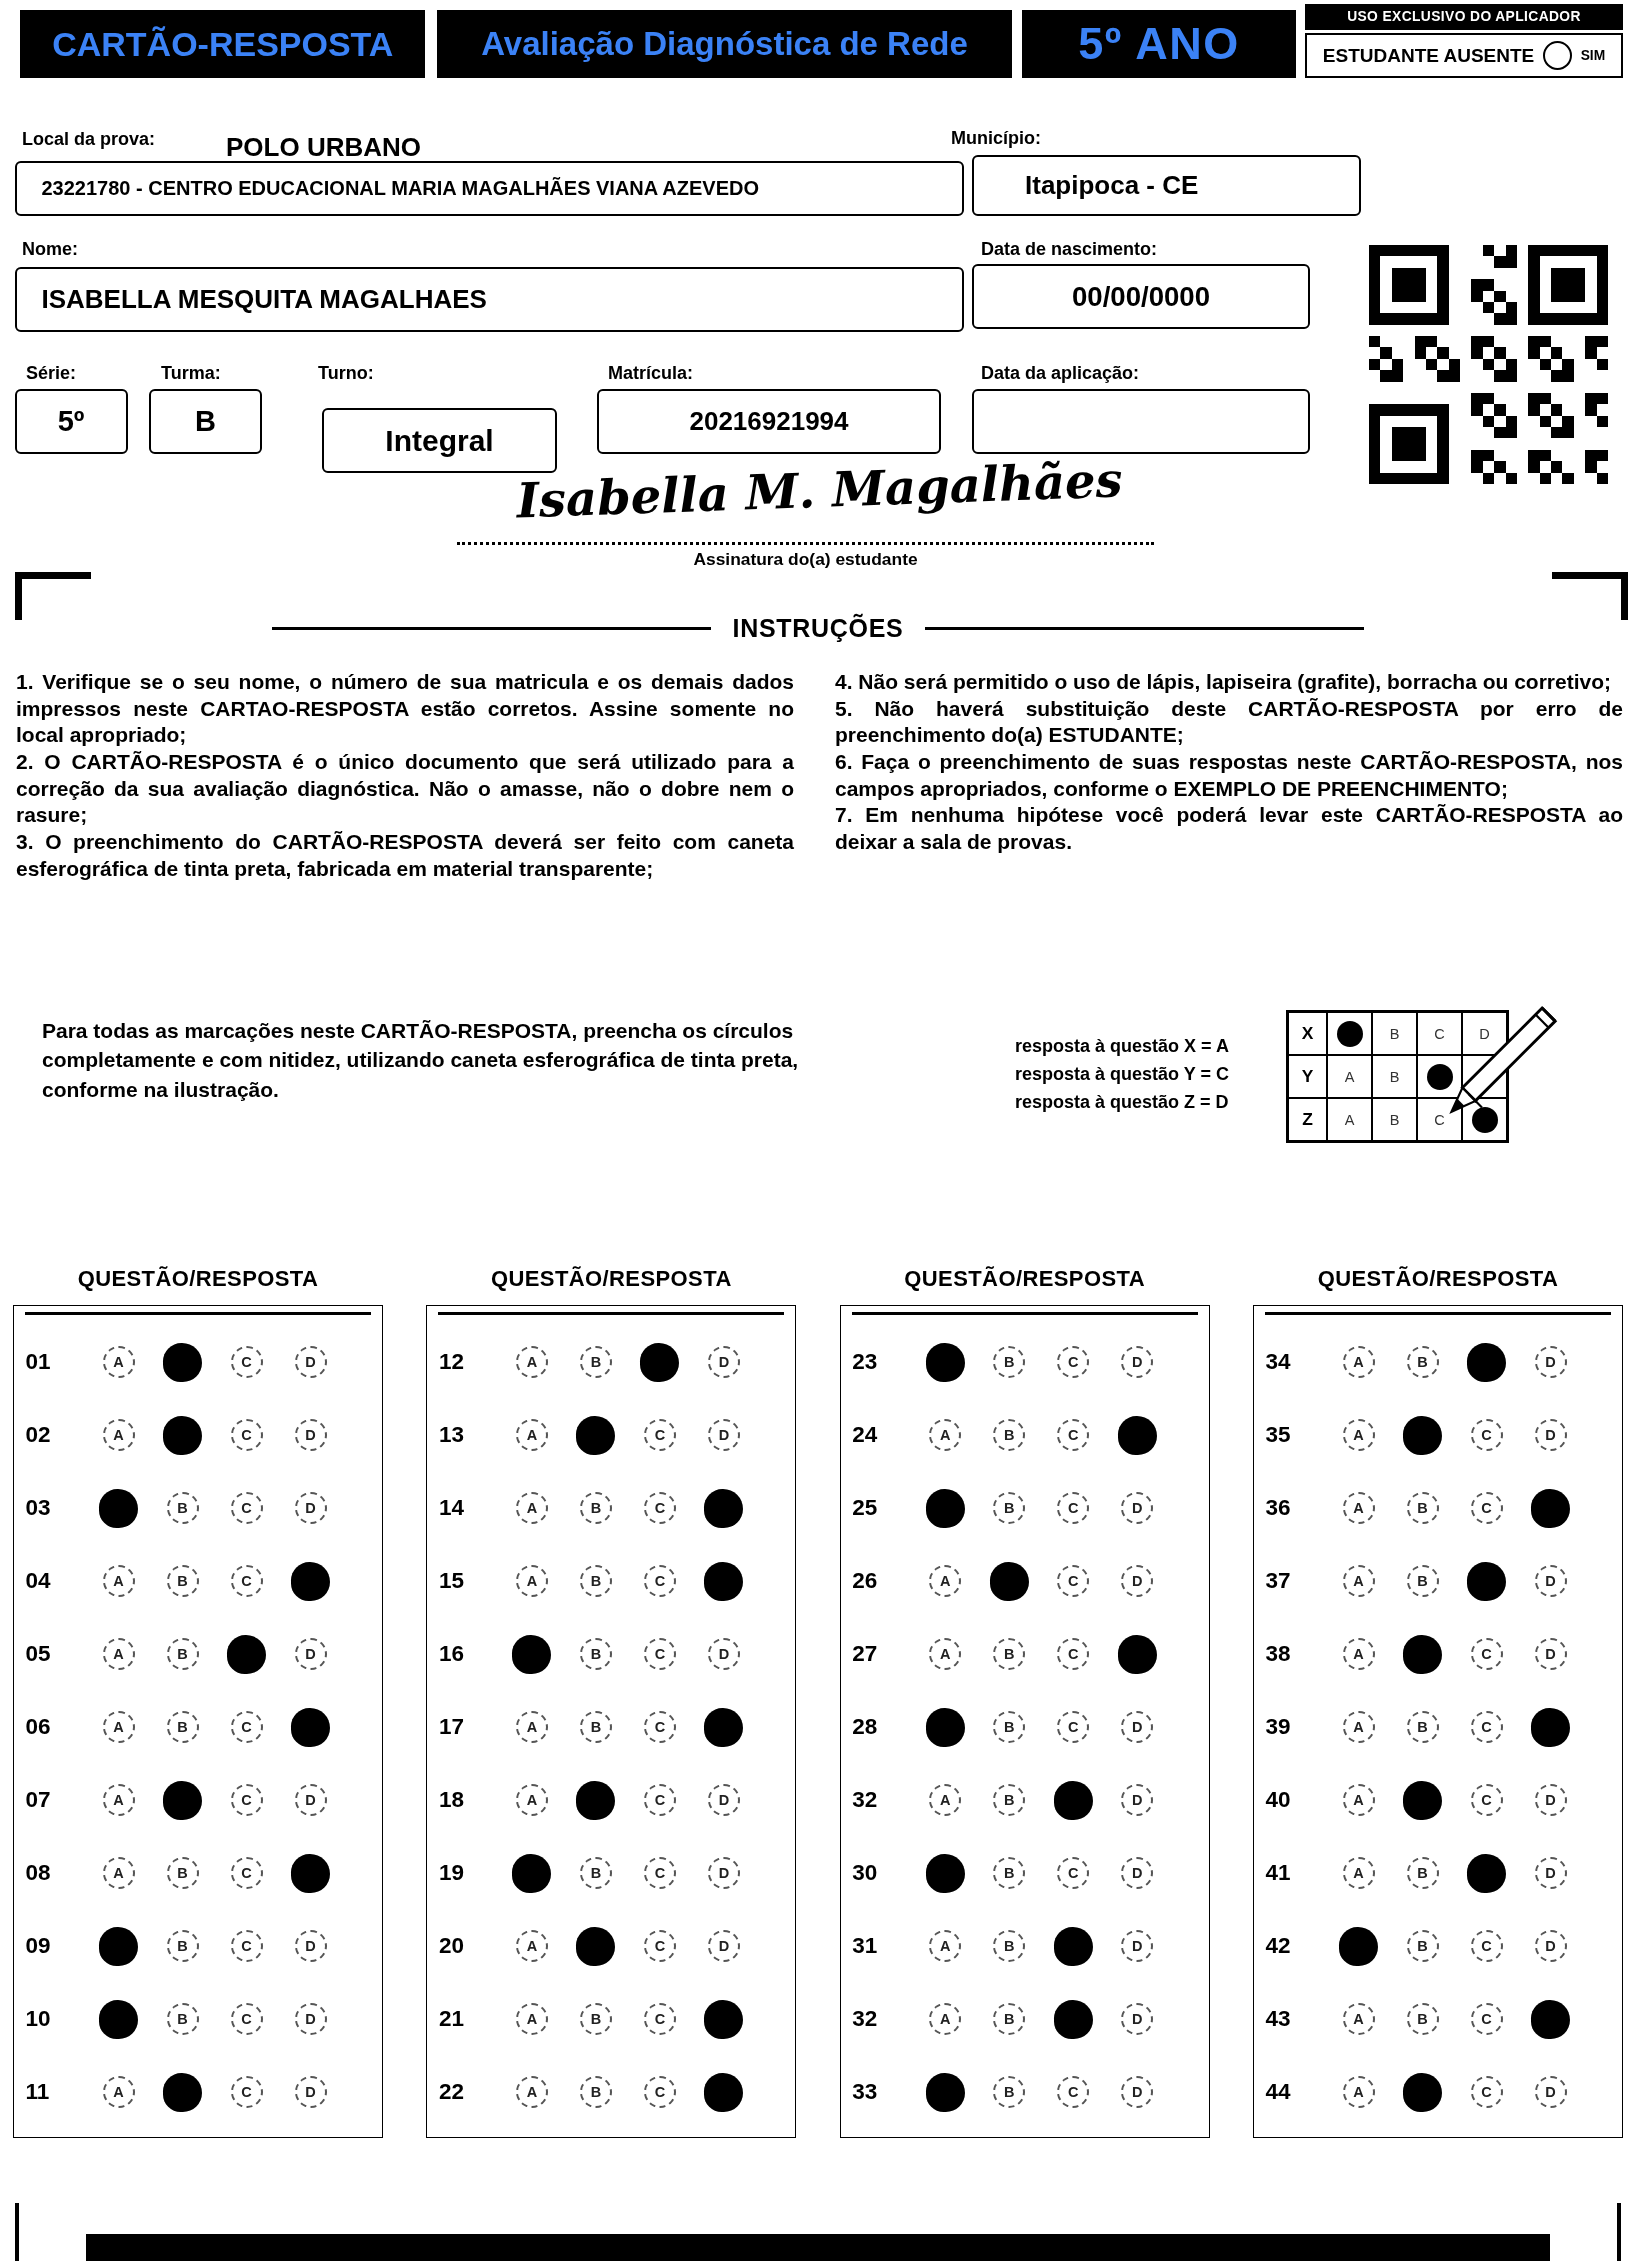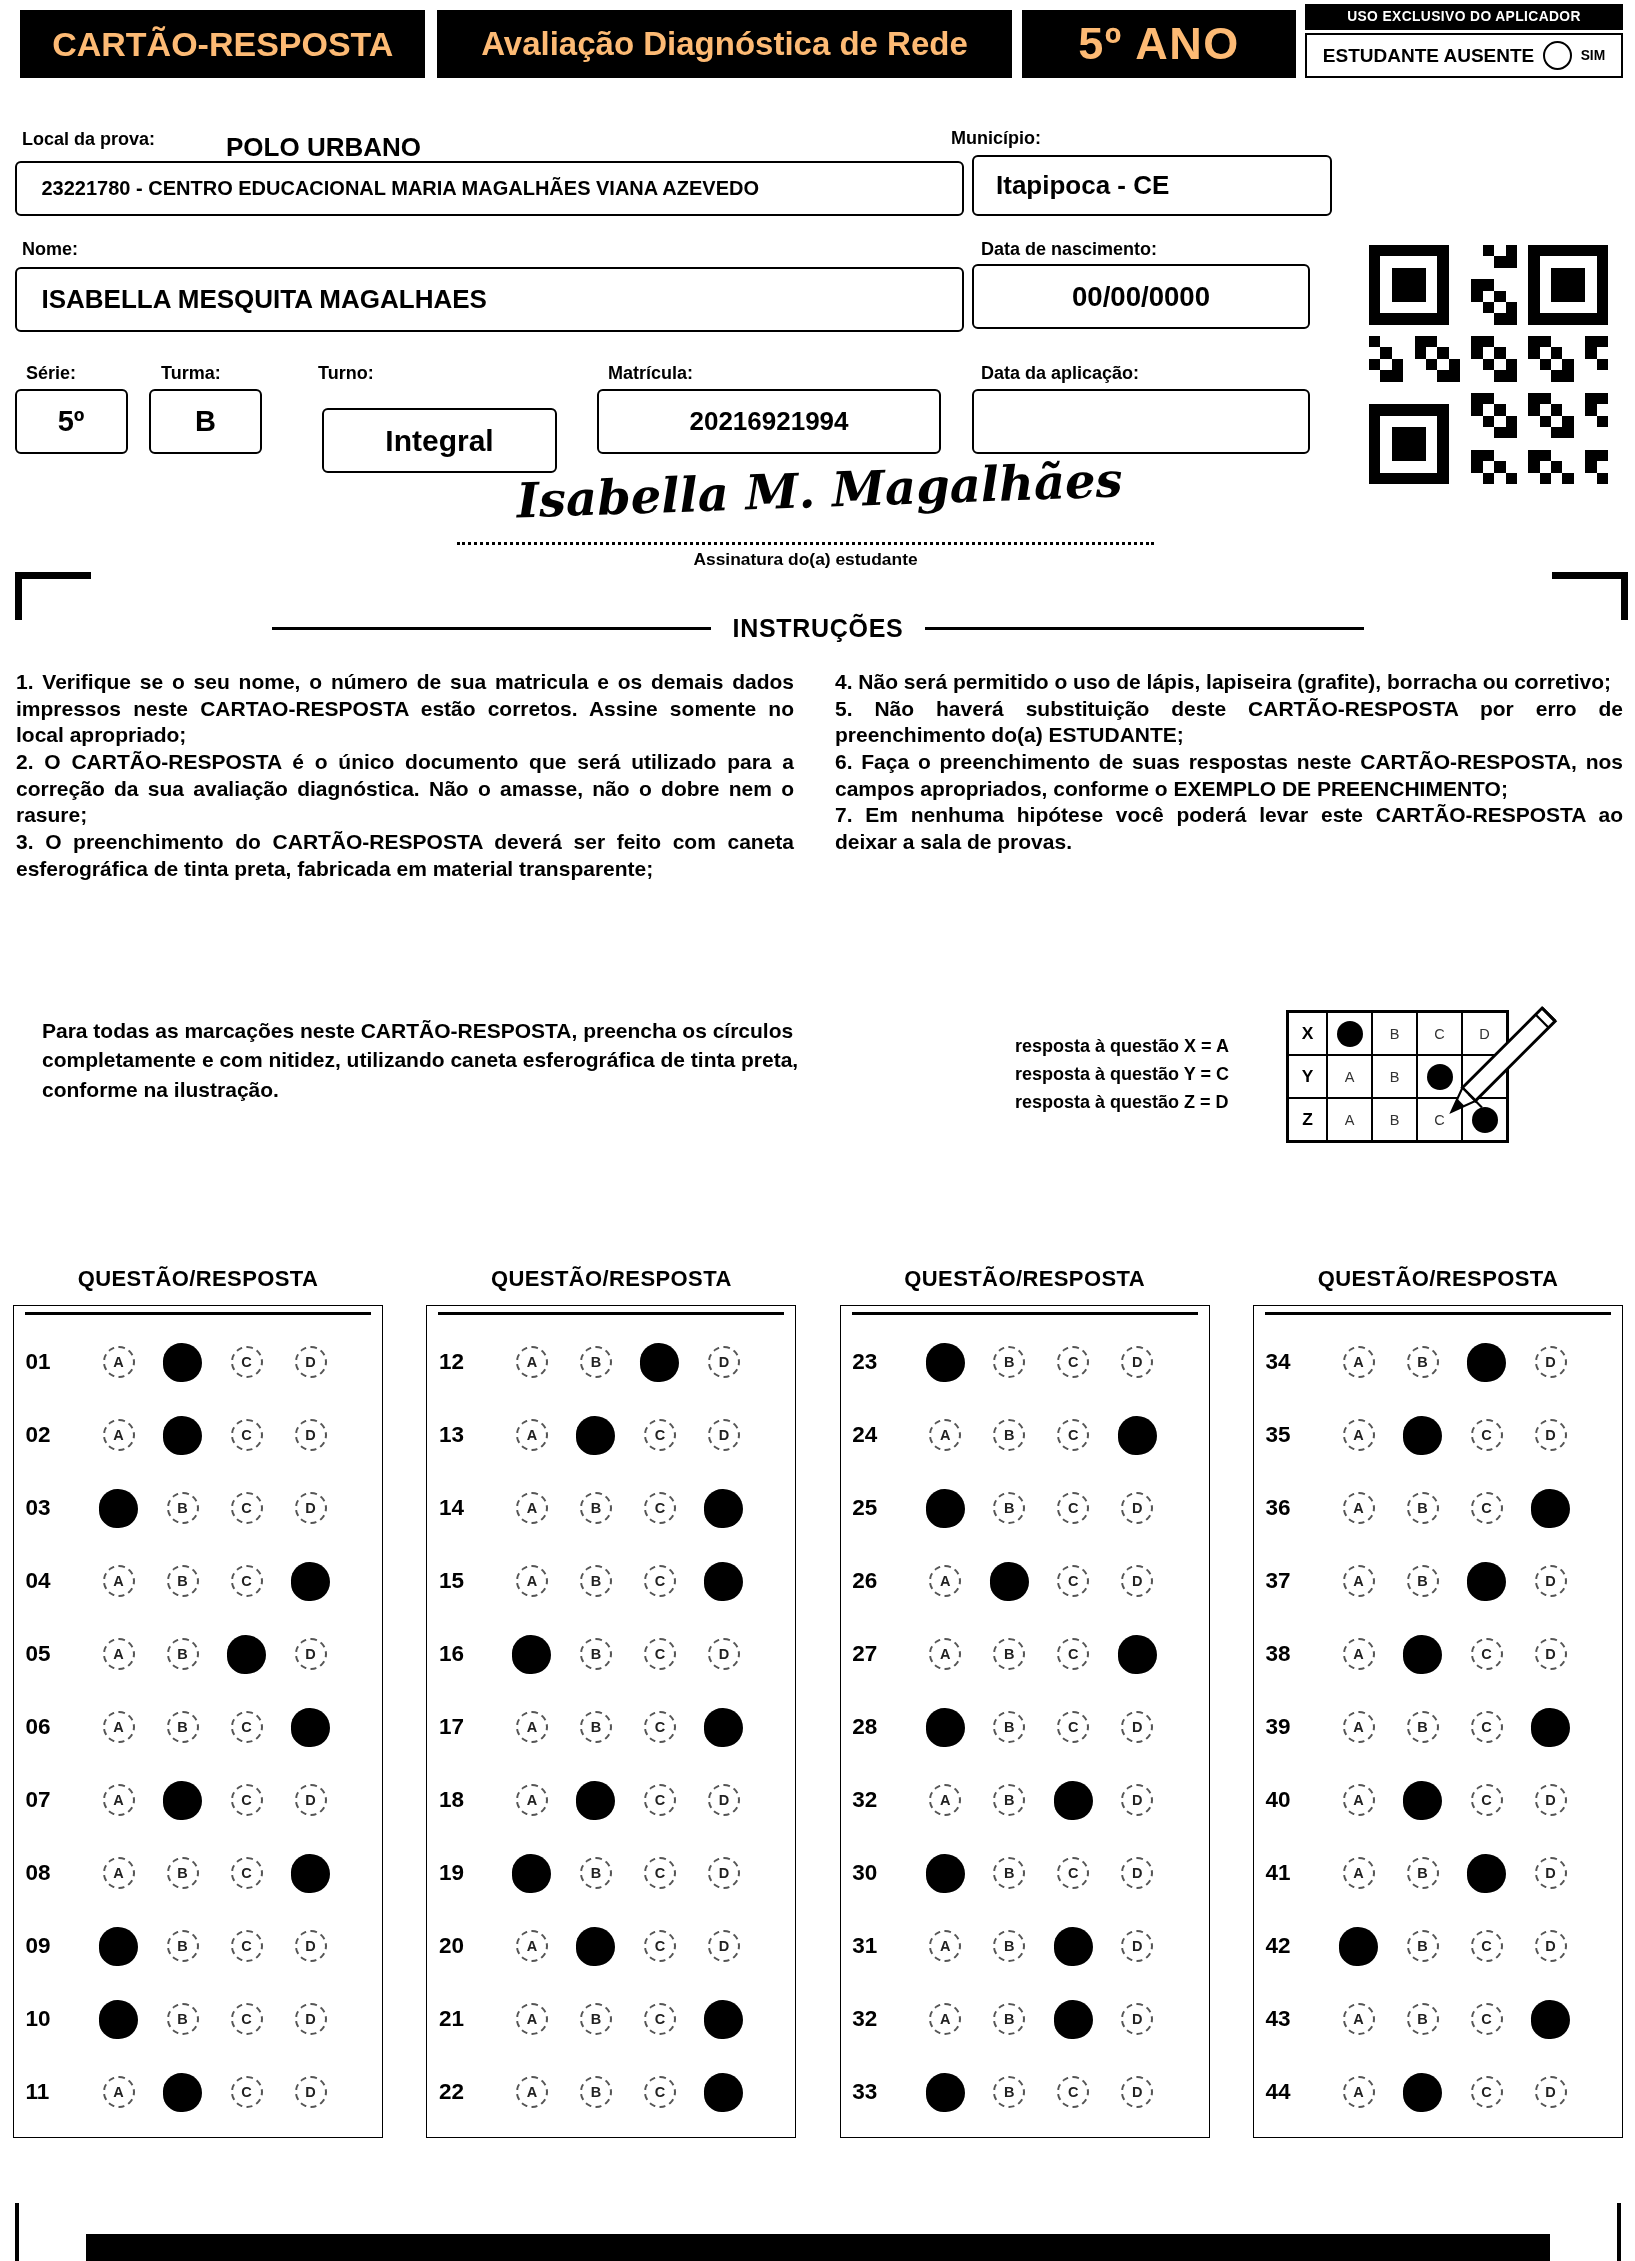--- a/index.html
+++ b/index.html
@@ -1,39 +1,39 @@
 <!DOCTYPE html>
 <html style="font-size:11.6px"><head>
 <meta charset="utf-8">
 <style>
   html,body{margin:0;padding:0;background:#e8e8e8;}
   .page{position:relative;width:1636px;height:2261px;background:#fff;font-family:"Liberation Sans",sans-serif;color:#000;overflow:hidden;margin:0 auto;}
 
   
-  .black-box{position:absolute;background:#000;color:#fdba74;display:flex;align-items:center;justify-content:center;font-weight:bold;}
+  .black-box{position:absolute;background:#000;color:#3b82f6;display:flex;align-items:center;justify-content:center;font-weight:bold;}
   #hbox-card{left:20.3px;top:10.2px;width:405px;height:68px;font-size:34px;}
   #hbox-exam{left:437px;top:10.2px;width:575px;height:68px;font-size:33px;}
   #hbox-grade{left:1022px;top:10.2px;width:274px;height:68px;font-size:45px;letter-spacing:1.5px;}
 
   .applicator{position:absolute;left:1305px;top:4.4px;width:318px;}
   .applicator-strip{background:#000;color:#fff;font-size:13.8px;font-weight:bold;text-align:center;padding:5.1px 0;letter-spacing:0.4px;}
   .absent-box{border:2.2px solid #000;height:41px;margin-top:3.6px;display:flex;align-items:center;justify-content:center;gap:8.7px;font-weight:bold;background:#fff;}
   .absent-label{font-size:19px;}
   .absent-circle{width:25px;height:25px;border:2.2px solid #000;border-radius:50%;}
   .absent-sim{font-size:13.8px;}
 
   .flabel{position:absolute;font-weight:bold;font-size:18px;}
   .fvalue-plain{position:absolute;font-weight:bold;font-size:26px;}
   .fbox{position:absolute;border:2.2px solid #000;border-radius:5.8px;display:flex;align-items:center;font-weight:bold;background:#fff;}
 
   #local-label{left:22px;top:129px;}
   #local-value{left:226px;top:120px;margin-top:12px;}
   #municipio-label{left:951px;top:128px;}
   #school-box{left:14.5px;top:161px;width:920px;height:51px;font-size:20px;padding-left:25px;}
-  #municipio-box{left:972px;top:155px;width:334px;height:57px;font-size:26px;padding-left:22px;}
+  #municipio-box{left:972px;top:155px;width:334px;height:57px;font-size:26px;padding-left:51px;}
   #nome-label{left:22px;top:239px;}
   #nascimento-label{left:981px;top:239px;}
   #nome-box{left:14.5px;top:267px;width:920px;height:61px;font-size:26px;padding-left:25px;}
   #nascimento-box{left:972px;top:264px;width:334px;height:61px;font-size:27.6px;justify-content:center;}
   #serie-label{left:26px;top:363px;}
   #turma-label{left:161px;top:363px;}
   #turno-label{left:318px;top:363px;}
   #matricula-label{left:608px;top:363px;}
   #aplicacao-label{left:981px;top:363px;}
   #serie-box{left:14.5px;top:389px;width:109px;height:61px;font-size:29px;justify-content:center;}

